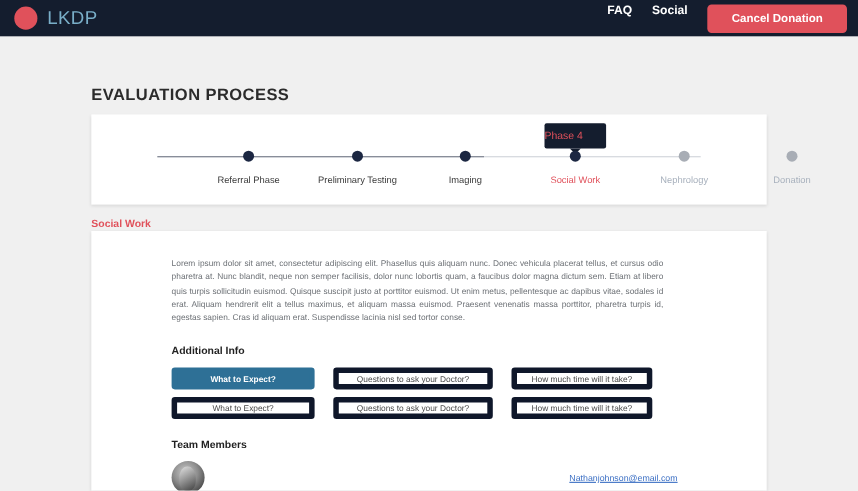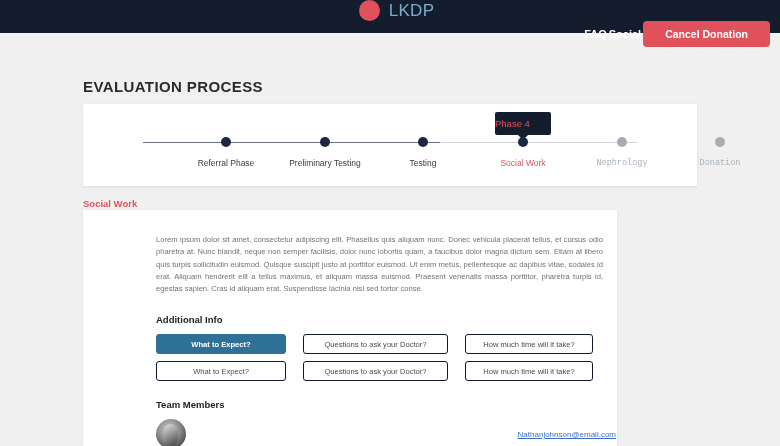--- a/index.html
+++ b/index.html
@@ -8,36 +8,36 @@
     background: #f0f0f0;
     font-family: "Liberation Sans", sans-serif;
     overflow: hidden;
   }
 
   
   .navbar {
     position: absolute; top: 0; left: 0;
     width: 780px; height: 33px;
     background: #141d2e;
-    display: flex; align-items: center; flex-direction: column;
+    display: flex; align-items: center;
   }
   .brand { display: flex; align-items: center; margin-left: 13px; }
   .brand-dot {
     width: 21px; height: 21px; border-radius: 50%;
     background: #e0515b;
   }
   .brand-name {
     margin-left: 9px;
     color: #79aec8;
     font-size: 17px;
     letter-spacing: .3px;
   }
   .nav-right {
     margin-left: auto; margin-right: 10px;
-    display: flex; align-items: center; gap: 2px;
+    display: flex; gap: 18px;
   }
   .nav-link {
     color: #ffffff; font-size: 11px; font-weight: bold;
     text-decoration: none; white-space: nowrap;
   }
   .nav-cta {
     background: #e0515b; color: #fff;
     font-size: 10.5px; font-weight: bold;
     border: none; border-radius: 4px;
     padding: 7px 22px; white-space: nowrap;
@@ -75,21 +75,21 @@
     margin-left: -5px;
     width: 10px; height: 10px; border-radius: 50%;
     background: #1c2742;
   }
   .step.future .dot { background: #a8adb5; }
   .step-label {
     position: absolute; top: 54px; left: 0; width: 100%;
     font-size: 8.5px; color: #3b3b3b;
   }
   .step.current .step-label { color: #e0515b; }
-  .step.future .step-label { color: #a8b1bd; font-family: Liberation Mono, monospace; }
+  .step.future .step-label { color: #a8b1bd; }
 
   .tooltip {
     position: absolute; top: 8px; left: 50%;
     transform: translateX(-50%);
     background: #141d2e; color: #e0515b;
     font-size: 9.5px;
     padding: 6px 0; width: 56px; text-align: left;
     border-radius: 2px;
   }
   .tooltip::after {
@@ -102,21 +102,21 @@
 
   
   .section-label {
     position: absolute; left: 83px; top: 198px;
     font-size: 9.5px; font-weight: bold; color: #e0515b;
   }
 
   
   .content-card {
     position: absolute; left: 83px; top: 210px;
-    width: 534px; height: 236px;
+    width: 614px; height: 236px;
     background: #fff;
     box-shadow: 0 1px 3px rgba(0,0,0,.10);
     overflow: hidden;
   }
   .content-inner { padding: 24px 40px 0 73px; }
 
   .body-text {
     font-size: 7.6px; line-height: 1.62;
     color: #6e7277; text-align: justify;
     width: 447px;
@@ -129,21 +129,21 @@
 
   .btn-grid {
     display: grid;
     grid-template-columns: 130px 145px 128px;
     gap: 7px 17px;
     width: 447px;
   }
   .info-btn {
     height: 20px; border-radius: 3px;
     font-size: 7.6px; color: #4a4a4a;
-    background: #fff; border: 1px solid #0f172a;
+    background: #fff; border: 5px solid #0f172a;
     cursor: pointer;
     font-family: "Liberation Sans", sans-serif;
     display: flex; align-items: center; justify-content: center;
   }
   .info-btn.active {
     background: #2e7096; border-color: #2e7096;
     color: #fff; font-weight: bold;
   }
 
   .team-head { margin-top: 18px; }
@@ -200,21 +200,21 @@
       <div class="step-label">Referral Phase</div>
     </div>
 
     <div class="step" style="left:242px;">
       <div class="dot"></div>
       <div class="step-label">Preliminary Testing</div>
     </div>
 
     <div class="step" style="left:340px;">
       <div class="dot"></div>
-      <div class="step-label">Testing</div>
+      <div class="step-label">Imaging</div>
     </div>
 
     <div class="step current" style="left:440px;">
       <div class="tooltip">Phase 4</div>
       <div class="dot"></div>
       <div class="step-label">Social Work</div>
     </div>
 
     <div class="step future" style="left:539px;">
       <div class="dot"></div>

